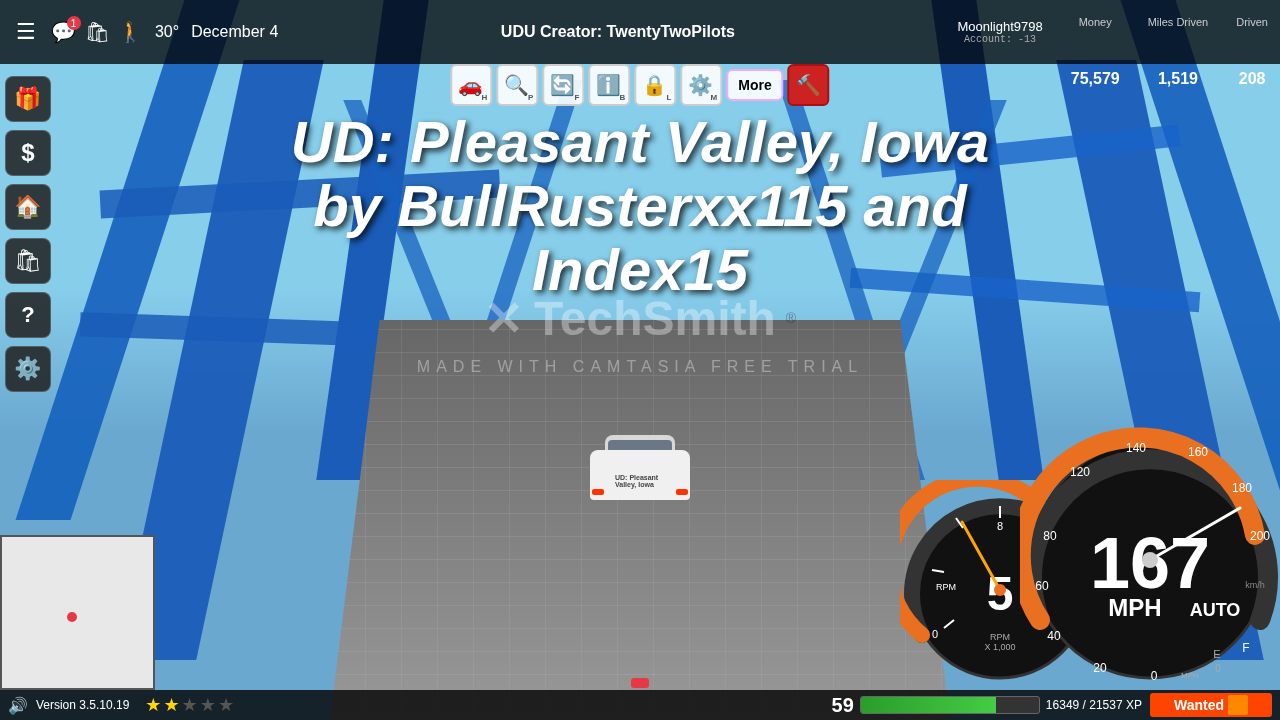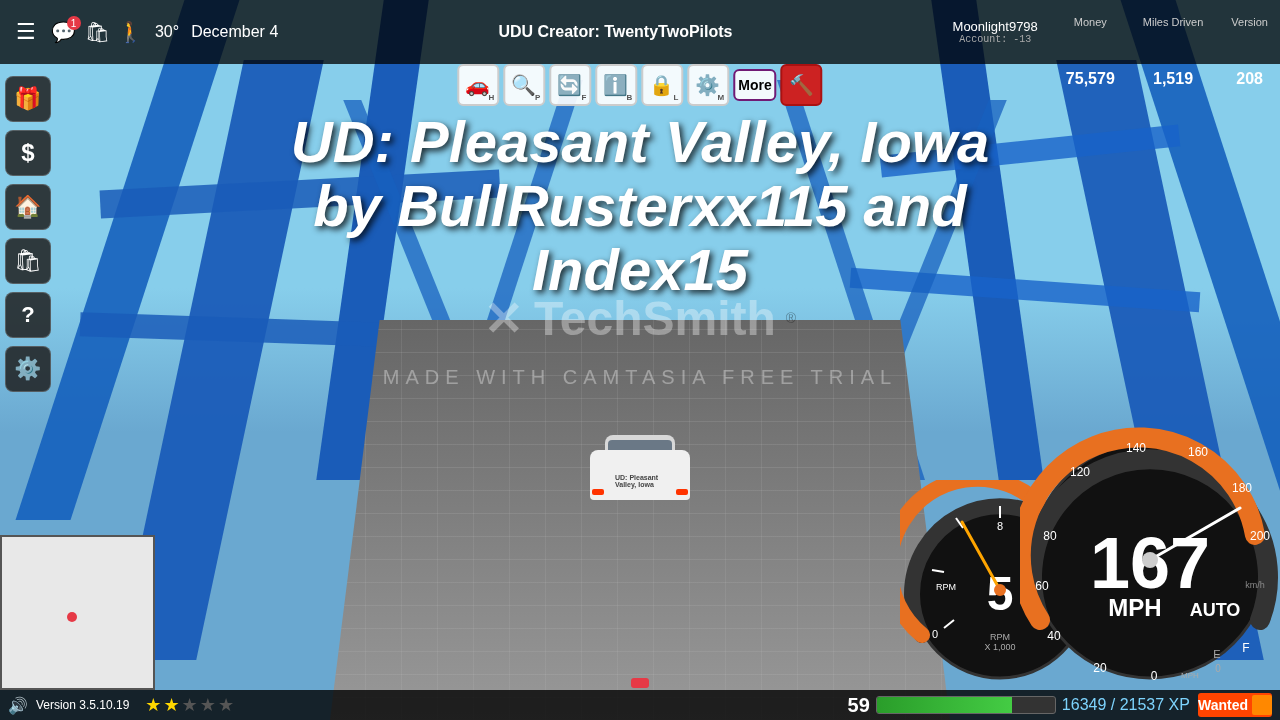--- a/index.html
+++ b/index.html
@@ -218,23 +218,23 @@
     .tool-btn-sub {
       position: absolute;
       bottom: 2px;
       right: 3px;
       font-size: 8px;
       color: #555;
       font-weight: bold;
     }
     .tool-btn-more {
       background: rgba(255,255,255,0.9);
-      border: 2px solid #701a75;
+      border: 2px solid #f0abfc;
       border-radius: 6px;
-      padding: 6px 3px;
+      padding: 6px 10px;
       font-size: 14px;
       cursor: pointer;
       font-weight: bold;
     }
     .tool-btn-red {
       background: #cc2222;
       border: 2px solid #aa1111;
       border-radius: 6px;
       width: 42px;
       height: 42px;
@@ -287,23 +287,23 @@
       font-size: 48px;
       color: white;
       font-weight: bold;
     }
     .watermark-reg {
       font-size: 14px;
       vertical-align: super;
     }
     .watermark-sub {
       color: white;
-      font-size: 20px;
+      font-size: 16px;
       letter-spacing: 6px;
-      margin-top: 20px;
+      margin-top: 12px;
     }
 
     
     #left-sidebar {
       position: absolute;
       left: 0;
       top: 64px;
       width: 56px;
       display: flex;
       flex-direction: column;
@@ -404,31 +404,31 @@
       background: #333;
       border: 1px solid #666;
       border-radius: 3px;
       overflow: hidden;
     }
     .xp-bar-fill {
       height: 100%;
       background: linear-gradient(90deg, #2a9d2a, #44cc44);
     }
     .xp-text {
-      color: #7dd3fc;
-      font-size: 16px;
+      color: #ffffff;
+      font-size: 12px;
     }
 
     
     .wanted-badge {
       display: flex;
       align-items: center;
       gap: 4px;
       background: #ff4400;
-      padding: 2px 0;
+      padding: 2px 24px;
       border-radius: 3px;
     }
     .wanted-text {
       color: white;
       font-size: 14px;
       font-weight: bold;
     }
     .wanted-orange-box {
       width: 20px;
       height: 20px;
@@ -528,21 +528,21 @@
     <span class="stat-label">Money</span>
     <span class="stat-value">75,579</span>
   </div>
 
   <div class="stat-block">
     <span class="stat-label">Miles Driven</span>
     <span class="stat-value">1,519</span>
   </div>
 
   <div class="stat-block">
-    <span class="stat-label">Version</span>
+    <span class="stat-label">Driven</span>
     <span class="stat-value">208</span>
   </div>
 </div>
 
 <div id="toolbar">
   <div class="tool-btn">
     <span>🚗</span>
     <span class="tool-btn-sub">H</span>
   </div>
   <div class="tool-btn">

